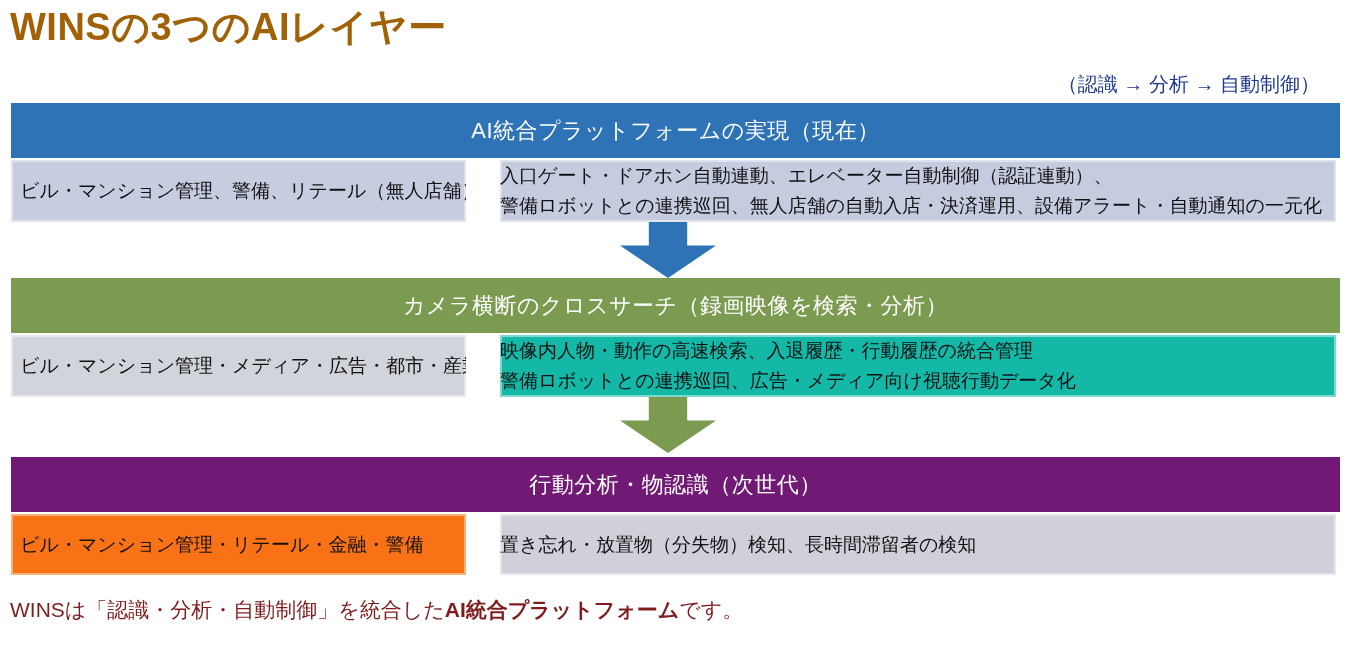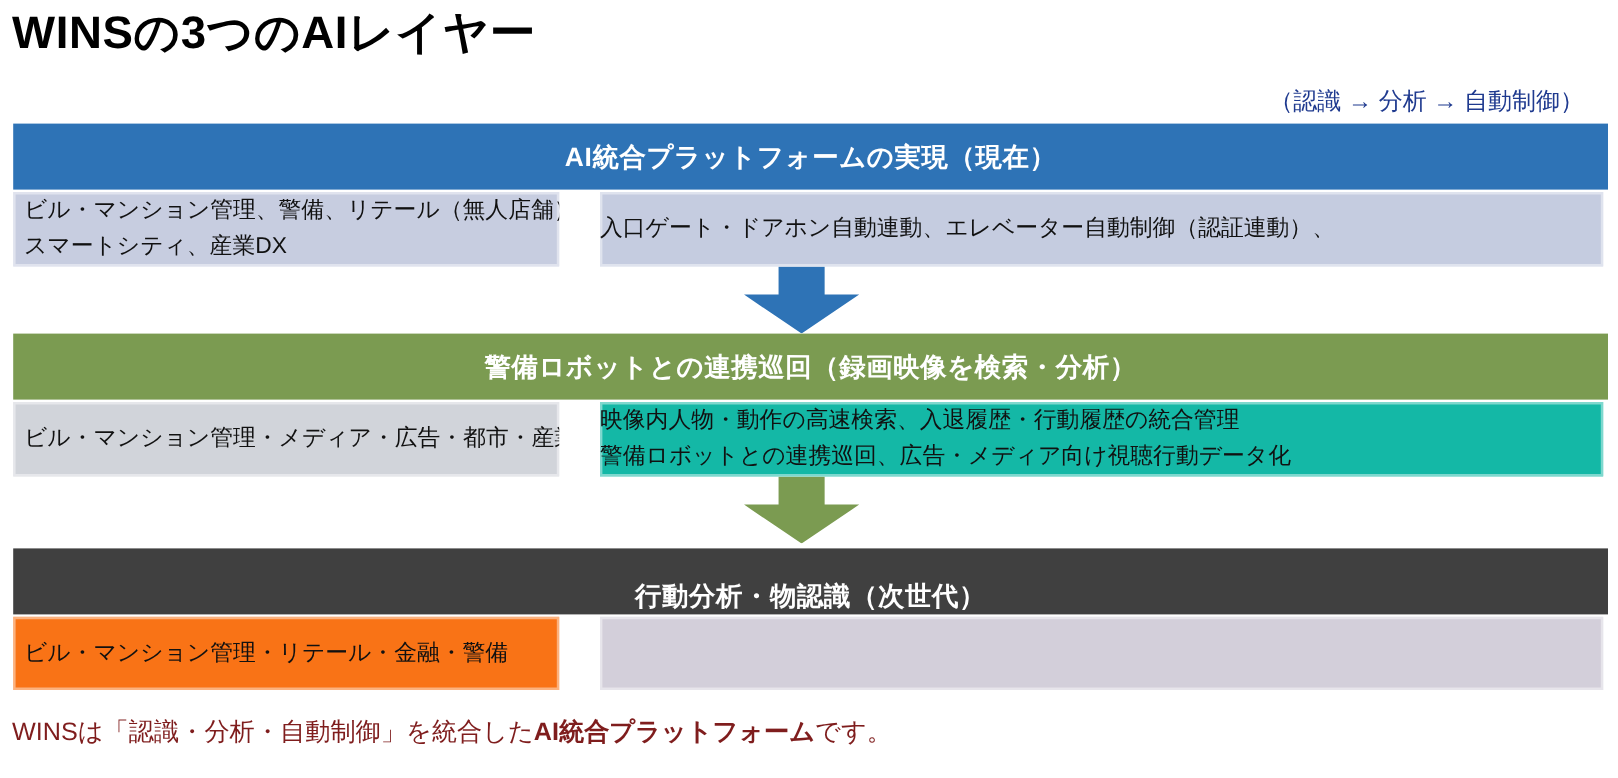--- a/index.html
+++ b/index.html
@@ -16,21 +16,21 @@
     color:#595959;white-space:nowrap;
   }
   .flow-note{
     right:28px;top:71px;
     font-size:20px;font-weight:400;white-space:nowrap;
   }
 
   .banner{
     left:11px;width:1329px;height:55px;
     display:flex;align-items:center;justify-content:center;
-    color:#ffffff;font-size:22px;font-weight:700;
+    color:#ffffff;font-size:22px;font-weight:400;
     letter-spacing:0.5px;white-space:nowrap;
   }
   .banner-1{top:103px;}
   .banner-2{top:278px;}
   .banner-3{top:457px;}
 
   .cell{
     display:flex;flex-direction:column;justify-content:center;
     font-size:19px;color:#111;line-height:30px;
     box-shadow:inset 0 0 0 2px rgba(255,255,255,0.45);
@@ -52,54 +52,55 @@
 
   .footer-text{
     left:10px;top:596px;
     font-size:21px;color:#7f1d1d;white-space:nowrap;
   }
   .footer-text .bold{font-weight:800;}
 </style>
 </head>
 <body>
 
-<div class="abs page-title" style="color: #000000;">WINSの3つのAIレイヤー</div>
+<div class="abs page-title" style="color: #a16207;">WINSの3つのAIレイヤー</div>
 
 <div class="abs flow-note" style="color: rgb(31, 58, 143);">（認識 → 分析 → 自動制御）</div>
 
 <div class="abs banner banner-1" style="background: rgb(46, 115, 182);">
   <span>AI統合プラットフォームの実現（現在）</span>
 </div>
 <div class="abs cell cell-left row-1" style="background: rgb(199, 205, 224);">
   <span class="line">ビル・マンション管理、警備、リテール（無人店舗）、</span>
-  <span class="line">スマートシティ、産業DX</span>
 </div>
 <div class="abs cell cell-right row-1" style="background: rgb(197, 204, 224);">
   <span class="line">入口ゲート・ドアホン自動連動、エレベーター自動制御（認証連動）、</span>
+  <span class="line">警備ロボットとの連携巡回、無人店舗の自動入店・決済運用、設備アラート・自動通知の一元化</span>
 </div>
 
 <div class="abs down-arrow arrow-1" style="background: rgb(46, 115, 182);"></div>
 
 <div class="abs banner banner-2" style="background: rgb(123, 155, 81);">
-  <span>警備ロボットとの連携巡回（録画映像を検索・分析）</span>
+  <span>カメラ横断のクロスサーチ（録画映像を検索・分析）</span>
 </div>
 <div class="abs cell cell-left row-2" style="background: rgb(209, 212, 218);">
   <span class="line">ビル・マンション管理・メディア・広告・都市・産業</span>
 </div>
 <div class="abs cell cell-right row-2" style="background: #14b8a6;">
   <span class="line">映像内人物・動作の高速検索、入退履歴・行動履歴の統合管理</span>
   <span class="line">警備ロボットとの連携巡回、広告・メディア向け視聴行動データ化</span>
 </div>
 
 <div class="abs down-arrow arrow-2" style="background: rgb(123, 155, 81);"></div>
 
-<div class="abs banner banner-3" style="background: #404040; align-items: flex-end;">
+<div class="abs banner banner-3" style="background: #701a75;">
   <span>行動分析・物認識（次世代）</span>
 </div>
 <div class="abs cell cell-left row-3" style="background: #f97316;">
   <span class="line">ビル・マンション管理・リテール・金融・警備</span>
 </div>
 <div class="abs cell cell-right row-3" style="background: rgb(211, 207, 218);">
+  <span class="line">置き忘れ・放置物（分失物）検知、長時間滞留者の検知</span>
 </div>
 
 <div class="abs footer-text">
   <span>WINSは「認識・分析・自動制御」を統合した</span><span class="bold">AI統合プラットフォーム</span><span>です。</span>
 </div>
 
 </body></html>

